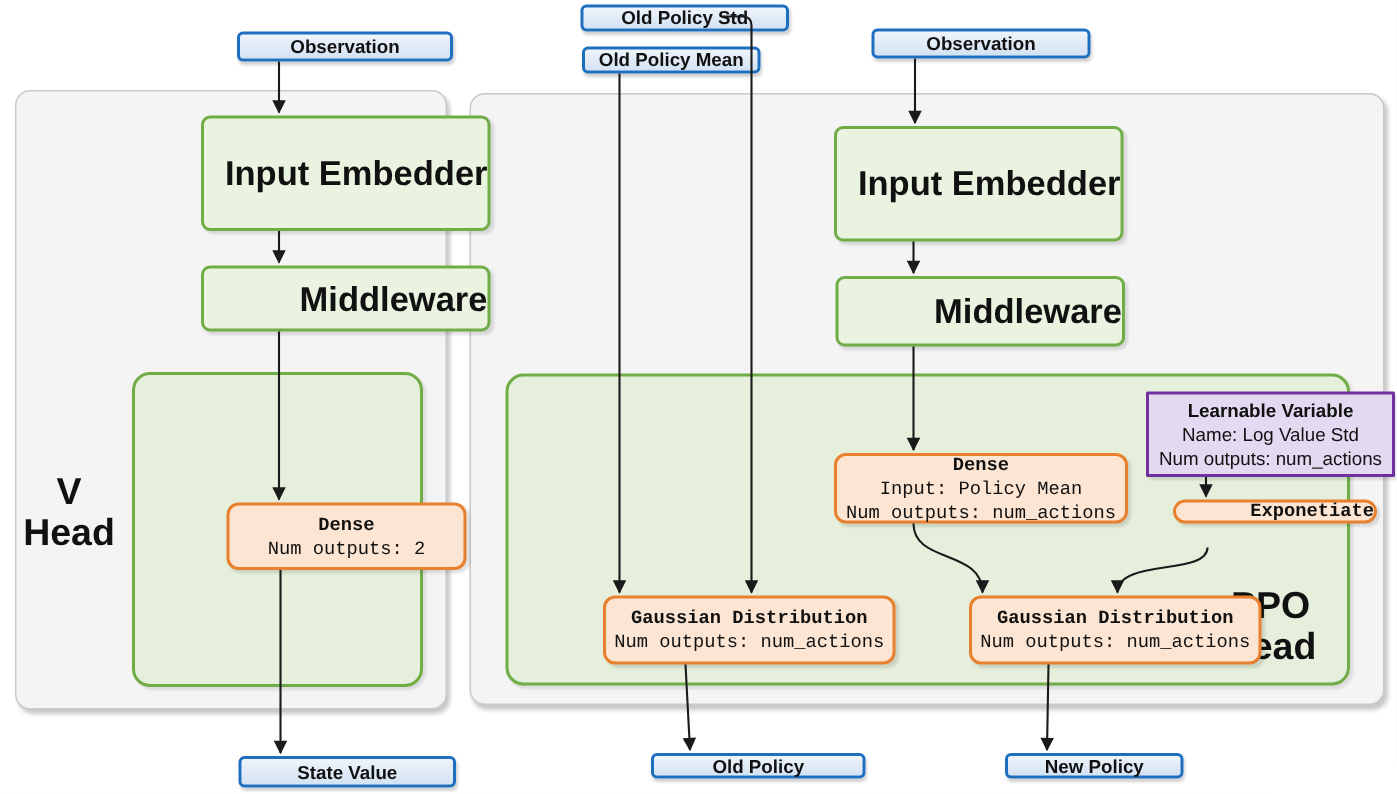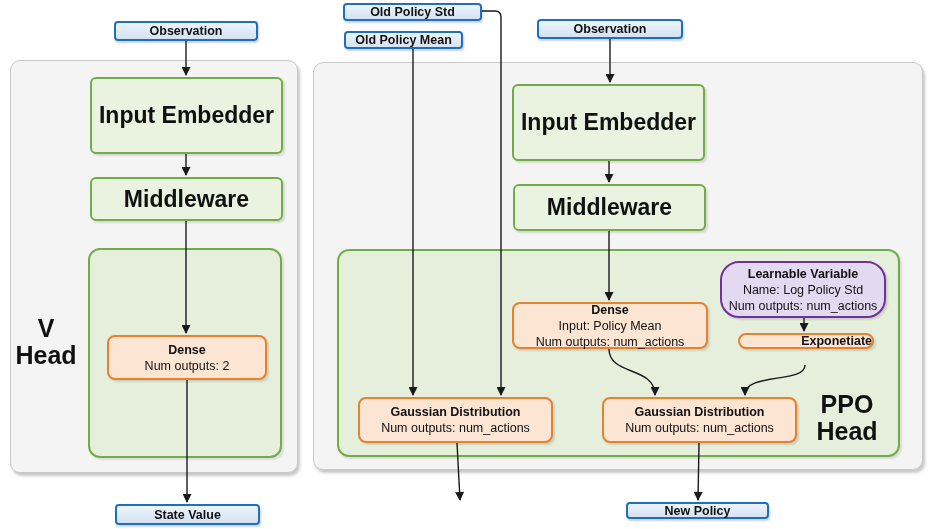--- a/index.html
+++ b/index.html
@@ -12,39 +12,40 @@
     border:1.5px solid var(--panel-border,#c9c9c9);border-radius:10px;
     box-shadow:2px 3px 3px rgba(0,0,0,.22);box-sizing:border-box;z-index:1;
   }
   .container-green{
     position:absolute;background:var(--green-container-fill,#e5efdb);
     border:2.5px solid var(--green-border,#70ad47);border-radius:12px;
     box-shadow:2px 2px 2px rgba(0,0,0,.10);box-sizing:border-box;z-index:2;
   }
   .node{
     position:absolute;box-sizing:border-box;display:flex;flex-direction:column;
-    align-items:center;justify-content:center;text-align:center;z-index:3;
+    align-items:center;justify-content:center;text-align:center;z-index:3;margin-left:44px;
   }
   .blue{
     background:linear-gradient(180deg,var(--blue-fill-top,#eef4fb) 0%,var(--blue-fill-bottom,#d3e2f3) 100%);
     border:2px solid var(--blue-border,#1e6fc0);border-radius:4px;
     font-weight:bold;font-size:12.5px;box-shadow:1px 2px 2px rgba(0,0,0,.18);
   }
   .green-box{
     background:var(--green-fill,#e9f3df);border:2.5px solid var(--green-border,#70ad47);
     border-radius:6px;font-weight:bold;font-size:23px;
     box-shadow:2px 2px 2px rgba(0,0,0,.12);
+    align-items:flex-end;
   }
   .orange{
     background:var(--orange-fill,#fce5d3);border:2.5px solid var(--orange-border,#e8802e);
-    border-radius:8px;box-shadow:2px 2px 2px rgba(0,0,0,.12);
+    border-radius:8px;box-shadow:2px 2px 2px rgba(0,0,0,.12);font-family:Liberation Mono, monospace;
   }
   .purple{
     background:var(--purple-fill,#e3d9f0);border:2.5px solid var(--purple-border,#7030a0);
-    border-radius:19px;box-shadow:2px 2px 2px rgba(0,0,0,.12);
+    border-radius:1px;box-shadow:2px 2px 2px rgba(0,0,0,.12);
   }
   .title{font-weight:bold;font-size:12.5px;line-height:16px;}
   .sub{font-size:12.5px;line-height:16px;}
   .head-label{
     position:absolute;font-weight:bold;font-size:25px;line-height:27px;
     text-align:center;z-index:3;
   }
   #wires{position:absolute;left:0;top:0;z-index:4;pointer-events:none;}
 </style>
 </head>
@@ -100,36 +101,39 @@
   <div class="node green-box" style="left:513px;top:184px;width:193px;height:47px;">
     <span>Middleware</span>
   </div>
   <div class="node orange" style="left:512px;top:302px;width:196px;height:47px;">
     <div class="title">Dense</div>
     <div class="sub">Input: Policy Mean</div>
     <div class="sub">Num outputs: num_actions</div>
   </div>
   <div class="node purple" style="left:720px;top:261px;width:166px;height:57px;">
     <div class="title">Learnable Variable</div>
-    <div class="sub">Name: Log Policy Std</div>
+    <div class="sub">Name: Log Value Std</div>
     <div class="sub">Num outputs: num_actions</div>
   </div>
   <div class="node orange" style="left:738px;top:333px;width:136px;height:16px;align-items:flex-end;">
     <div class="title">Exponetiate</div>
   </div>
   <div class="node orange" style="left:358px;top:397px;width:195px;height:46px;">
     <div class="title">Gaussian Distribution</div>
     <div class="sub">Num outputs: num_actions</div>
   </div>
   <div class="node orange" style="left:602px;top:397px;width:195px;height:46px;">
     <div class="title">Gaussian Distribution</div>
     <div class="sub">Num outputs: num_actions</div>
   </div>
 
-  <div class="node blue" style="left:626px;top:502px;width:143px;height:17px;">
+  <div class="node blue" style="left:390px;top:502px;width:143px;height:17px;">
+    <span>Old Policy</span>
+  </div>
+  <div class="node blue" style="left:626px;top:502px;width:119px;height:17px;">
     <span>New Policy</span>
   </div>
 
   <svg id="wires" width="931" height="529" viewBox="0 0 931 529">
     <defs>
       <marker id="ah" viewBox="0 0 10 10" refX="9" refY="5" markerWidth="10" markerHeight="9" markerUnits="userSpaceOnUse" orient="auto">
         <path d="M0,0 L10,5 L0,10 z" fill="#1a1a1a"></path>
       </marker>
     </defs>
     <g stroke="#1a1a1a" stroke-width="1.4" fill="none">

